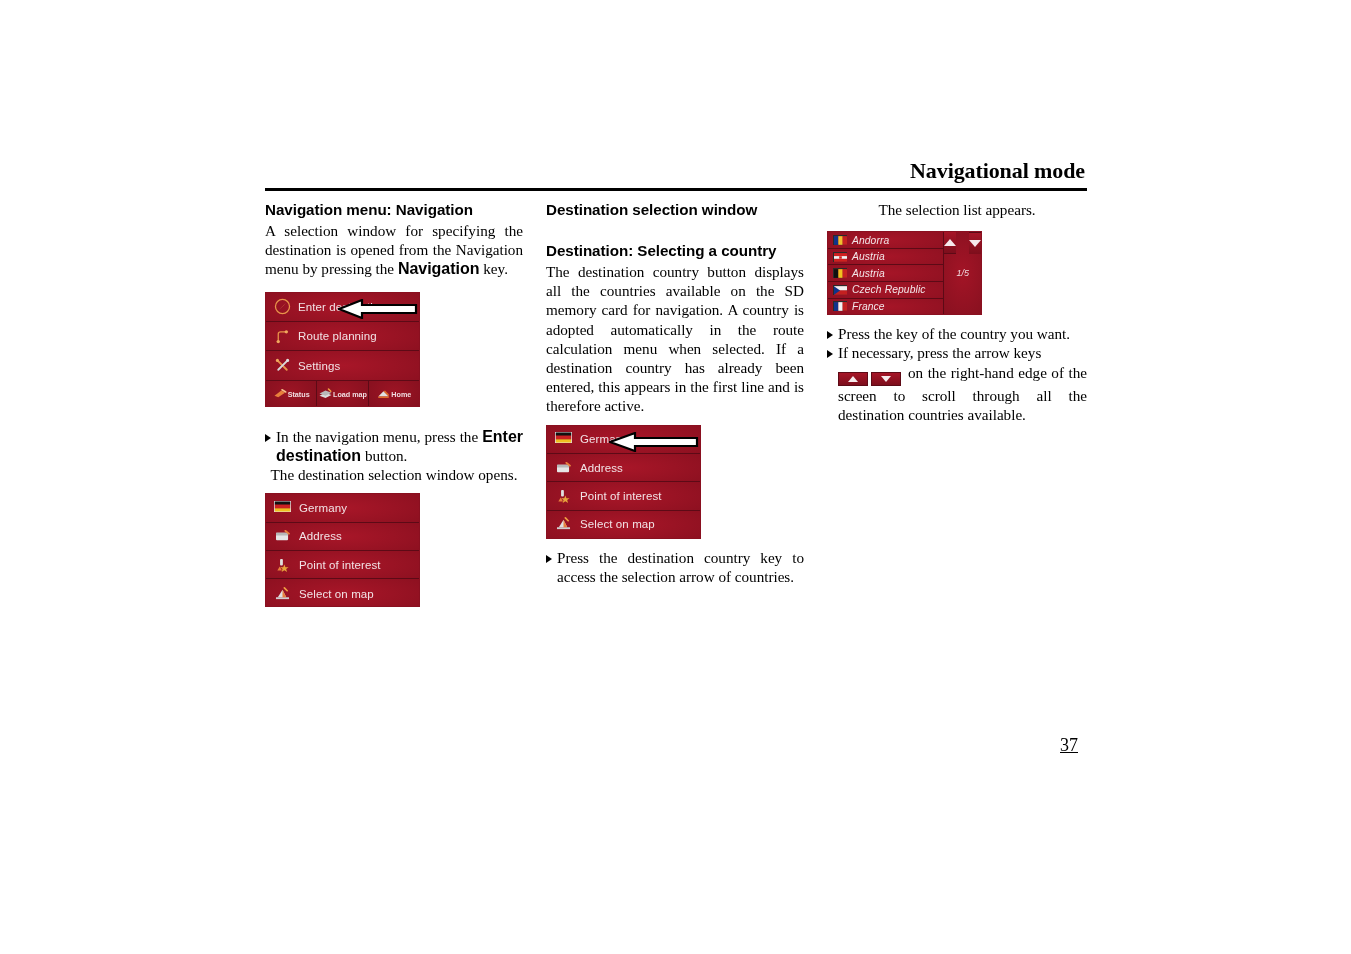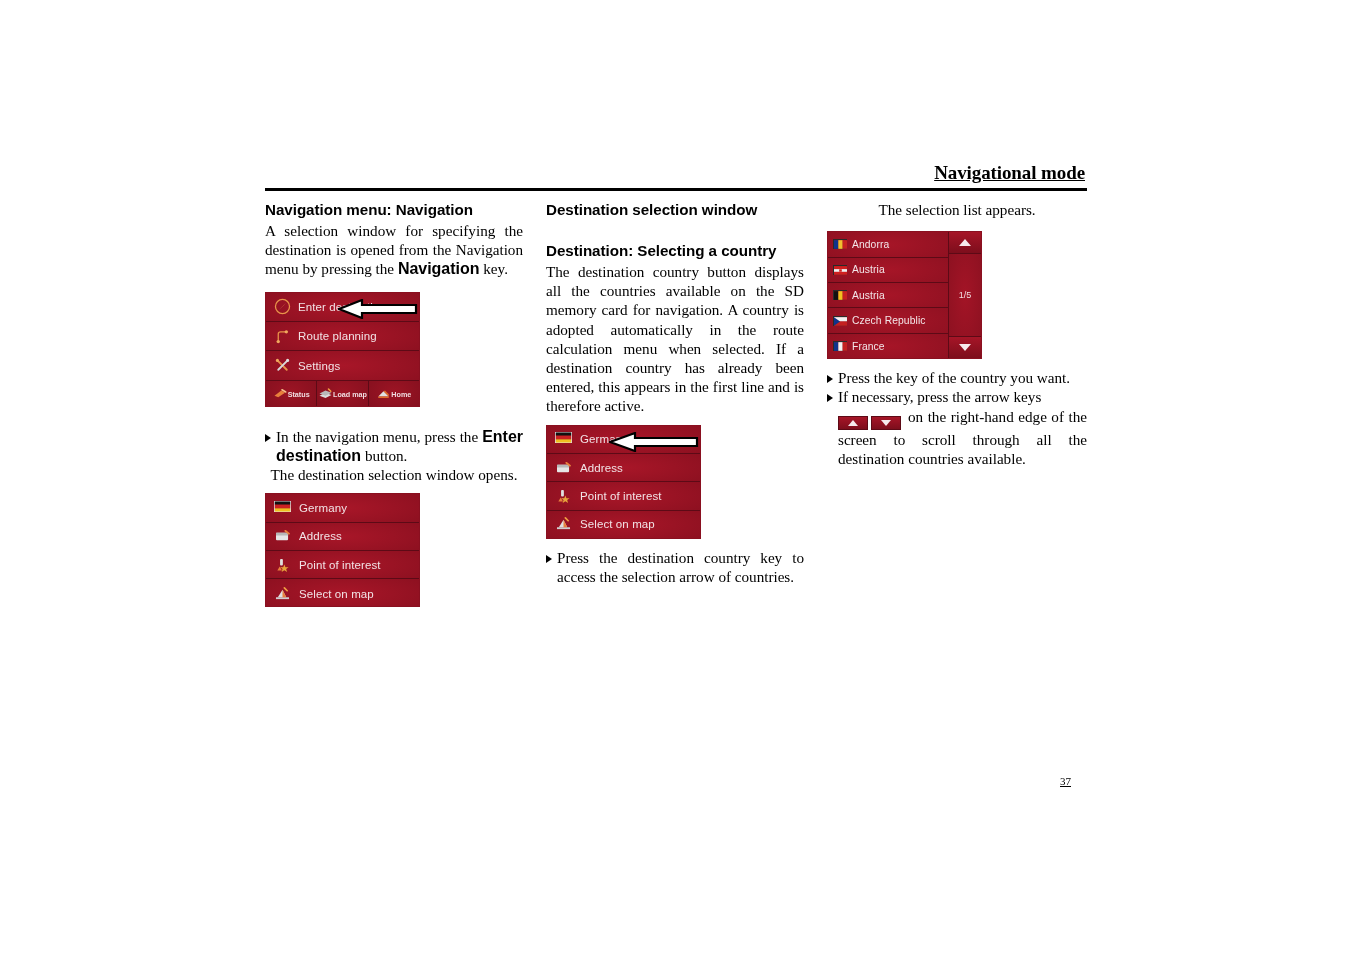--- a/index.html
+++ b/index.html
@@ -23,24 +23,23 @@
     top: 160px;
     width: 820px;
     height: 30px;
   }
   #page-header .header-title {
     position: absolute;
     right: 0;
     bottom: 6px;
     font-family: "Liberation Serif", serif;
     font-weight: bold;
-    font-size: 19px;
+    font-size: 22px;
     letter-spacing: -0.1px;
     white-space: nowrap;
-    text-decoration: underline;
   }
   #header-rule {
     position: absolute;
     left: 265px;
     top: 188px;
     width: 822px;
     height: 2.6px;
     background: #000000;
   }
 
@@ -173,24 +172,25 @@
     padding-left: 8px;
   }
   .dest-screenshot .dev-row .ico { width: 17px; height: 14px; margin-right: 8px; }
   .dest-screenshot .dev-row .lbl { font-size: 11.5px; }
   #dest-screenshot-left  { margin-top: 0; }
   #dest-screenshot-mid   { width: 155px; height: 114px; }
 
   
   #country-list-screenshot {
     width: 155px;
-    height: 128px;
+    height: 84px;
     margin-top: 12px;
     display: flex;
     background: #7d0f1e;
+    font-style: italic;
   }
   #country-list-screenshot .clist {
     flex: 1 1 auto;
     display: flex;
     flex-direction: column;
   }
   #country-list-screenshot .citem {
     flex: 1 1 0;
     display: flex;
     align-items: center;
@@ -209,21 +209,21 @@
     height: 10px;
     margin-right: 5px;
     flex: 0 0 auto;
     border: 0.5px solid #2a2a2a;
     box-sizing: border-box;
     display: block;
   }
   #country-list-screenshot .scrollcol {
     flex: 0 0 32px;
     display: flex;
-    flex-direction: column;
+    flex-direction: row;
     border-left: 1.2px solid #5d0a16;
     background: radial-gradient(ellipse 150% 120% at 50% 50%, #a31426 0%, #85101f 60%, #6c0b17 100%);
   }
   #country-list-screenshot .scrollbtn {
     height: 21px;
     display: flex;
     align-items: center;
     justify-content: center;
     background: linear-gradient(180deg,#a61527 0%, #7d0e1c 100%);
     border-bottom: 1.1px solid #5d0a16;
@@ -279,23 +279,23 @@
   
   .callout-arrow {
     position: absolute;
     pointer-events: none;
   }
 
   
   #page-number {
     position: absolute;
     left: 1060px;
-    top: 775px;
+    top: 735px;
     font-family: "Liberation Serif", serif;
-    font-size: 11px;
+    font-size: 18px;
     text-decoration: underline;
   }
 </style>
 </head>
 <body>
 
 <div id="page-header">
   <div class="header-title">Navigational mode</div>
 </div>
 <div id="header-rule"></div>

